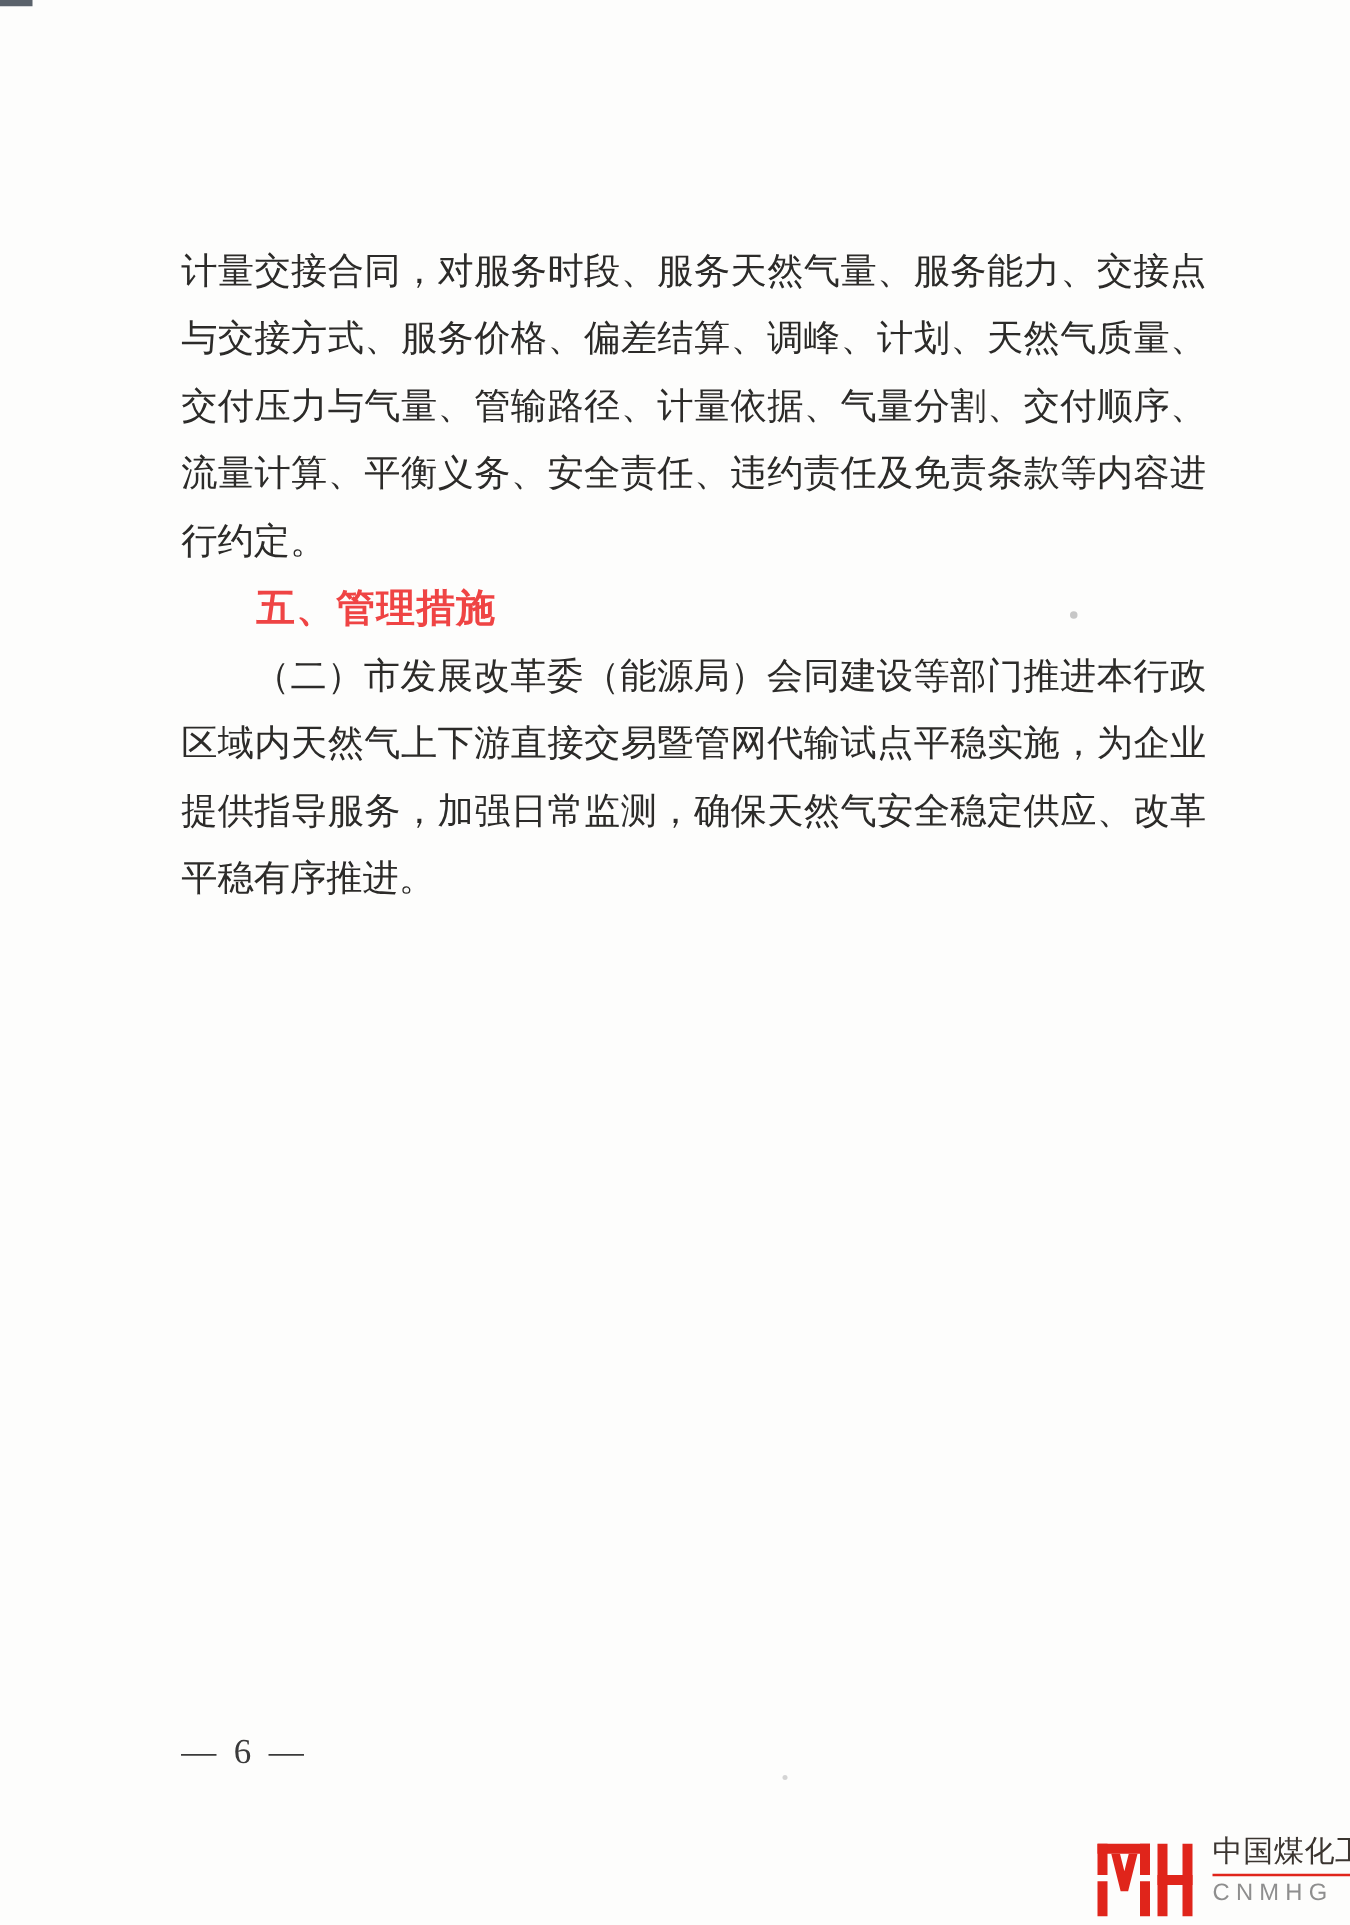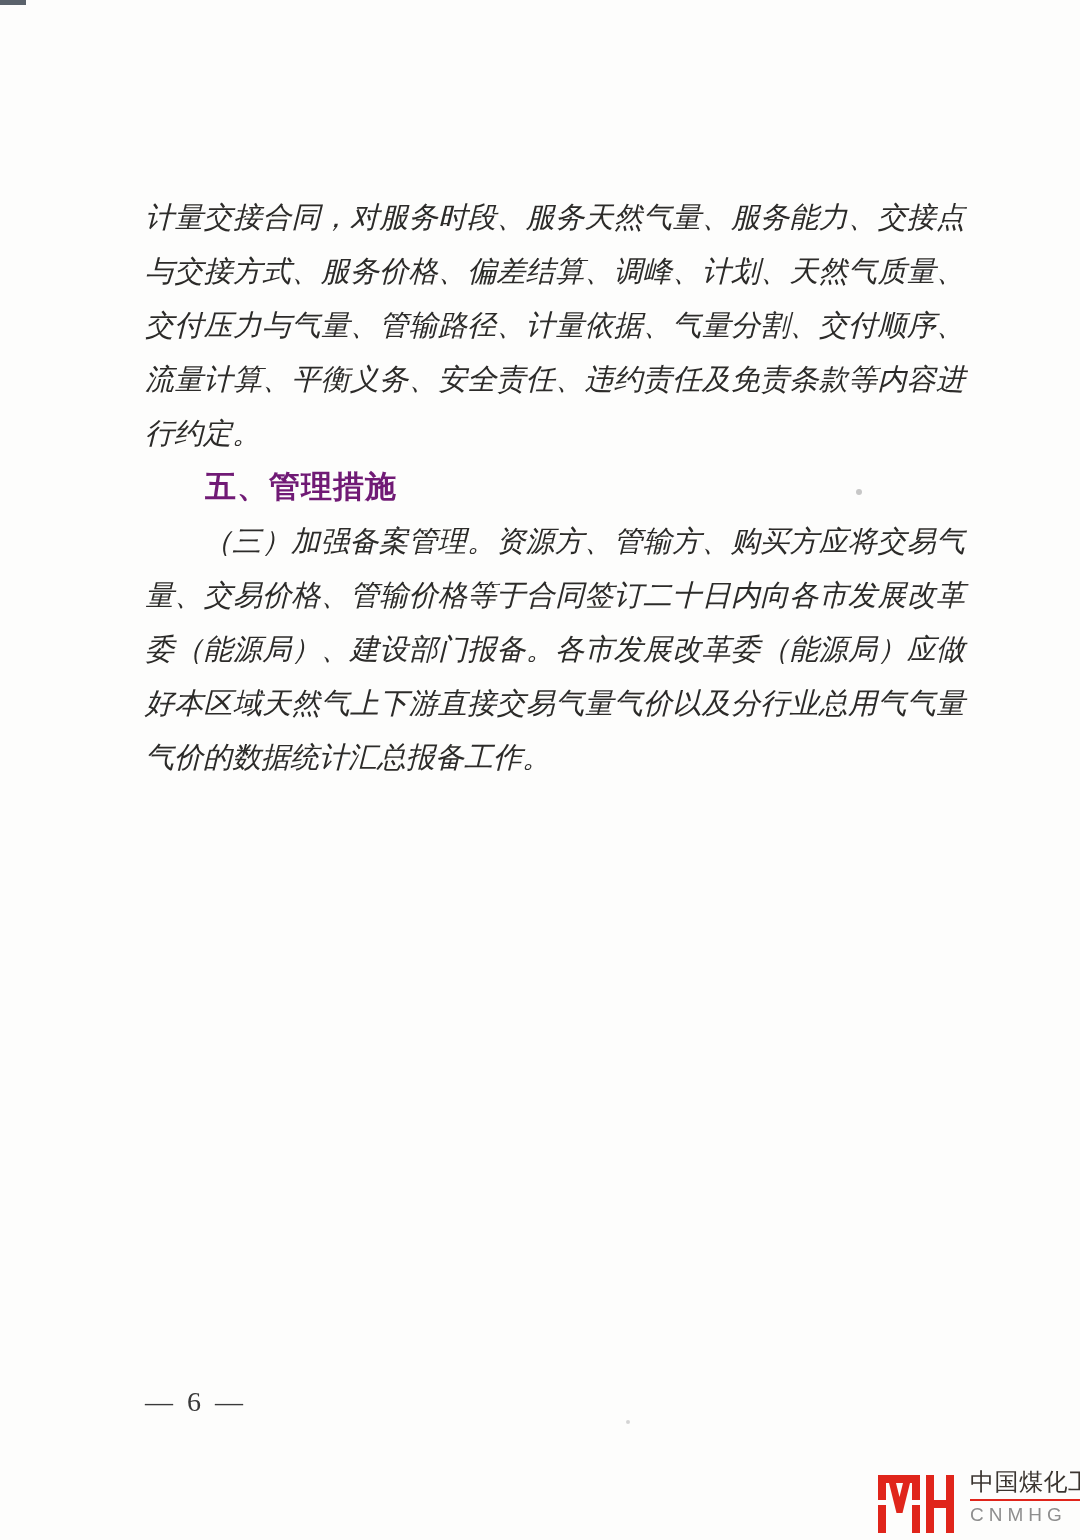--- a/index.html
+++ b/index.html
@@ -32,30 +32,29 @@
     left: 145px; top: 190px;
     width: 820px;
     color: #2c2b29;
     font-size: 29px;
     line-height: 54px;
   }
   .para {
     margin: 0;
     text-align: justify;
     text-justify: inter-character;
-    font-style: italic;
   }
   .indent { text-indent: 2em; }
   .heading {
     margin: 0;
     font-family: "Liberation Sans", sans-serif;
     font-weight: bold;
     font-size: 31px;
     line-height: 54px;
-    color: #701a75;
+    color: #ef4444;
     text-indent: 60px;
     letter-spacing: 1px;
   }
 
   .pagenum {
     position: absolute;
     left: 145px; top: 1386px;
     display: flex; align-items: center;
     gap: 14px;
     font-size: 28px;
@@ -96,21 +95,21 @@
 
 <div class="page">
 
   <div class="artifact-strip"></div>
   <div class="speck speck-1"></div>
   <div class="speck speck-2"></div>
 
   <main class="textblock">
     <p class="para">计量交接合同，对服务时段、服务天然气量、服务能力、交接点与交接方式、服务价格、偏差结算、调峰、计划、天然气质量、交付压力与气量、管输路径、计量依据、气量分割、交付顺序、流量计算、平衡义务、安全责任、违约责任及免责条款等内容进行约定。</p>
     <h2 class="heading">五、管理措施</h2>
-    <p class="para indent">（三）加强备案管理。资源方、管输方、购买方应将交易气量、交易价格、管输价格等于合同签订二十日内向各市发展改革委（能源局）、建设部门报备。各市发展改革委（能源局）应做好本区域天然气上下游直接交易气量气价以及分行业总用气气量气价的数据统计汇总报备工作。</p>
+    <p class="para indent">（二）市发展改革委（能源局）会同建设等部门推进本行政区域内天然气上下游直接交易暨管网代输试点平稳实施，为企业提供指导服务，加强日常监测，确保天然气安全稳定供应、改革平稳有序推进。</p>
   </main>
 
   <div class="pagenum">
     <span>—</span>
     <span>6</span>
     <span>—</span>
   </div>
 
   <div class="logo">
     <svg class="logo-mark" width="88" height="70" viewBox="0 0 88 70" xmlns="http://www.w3.org/2000/svg">

